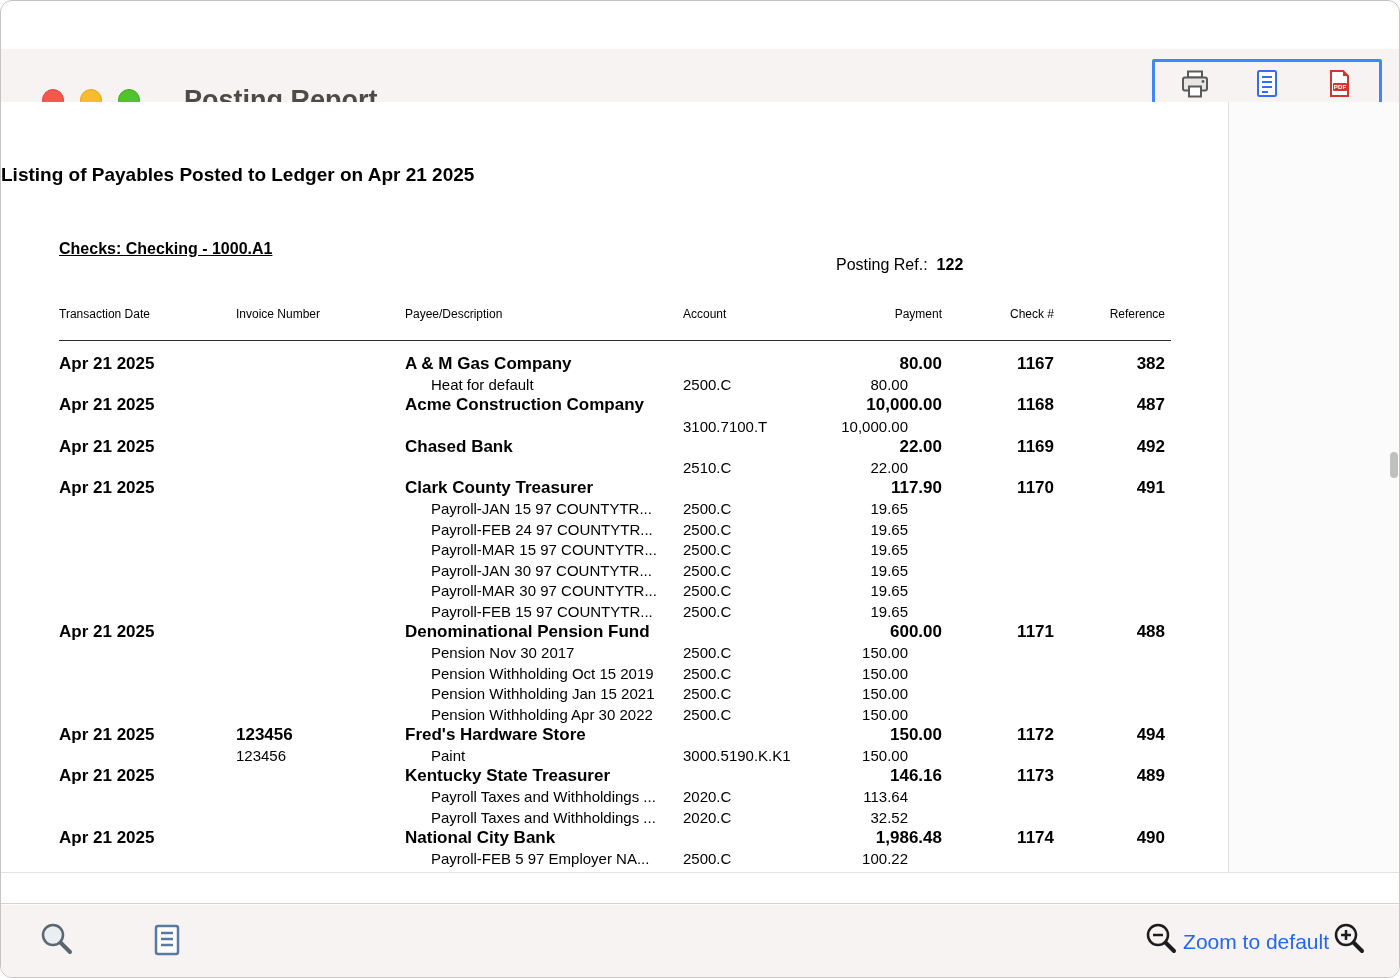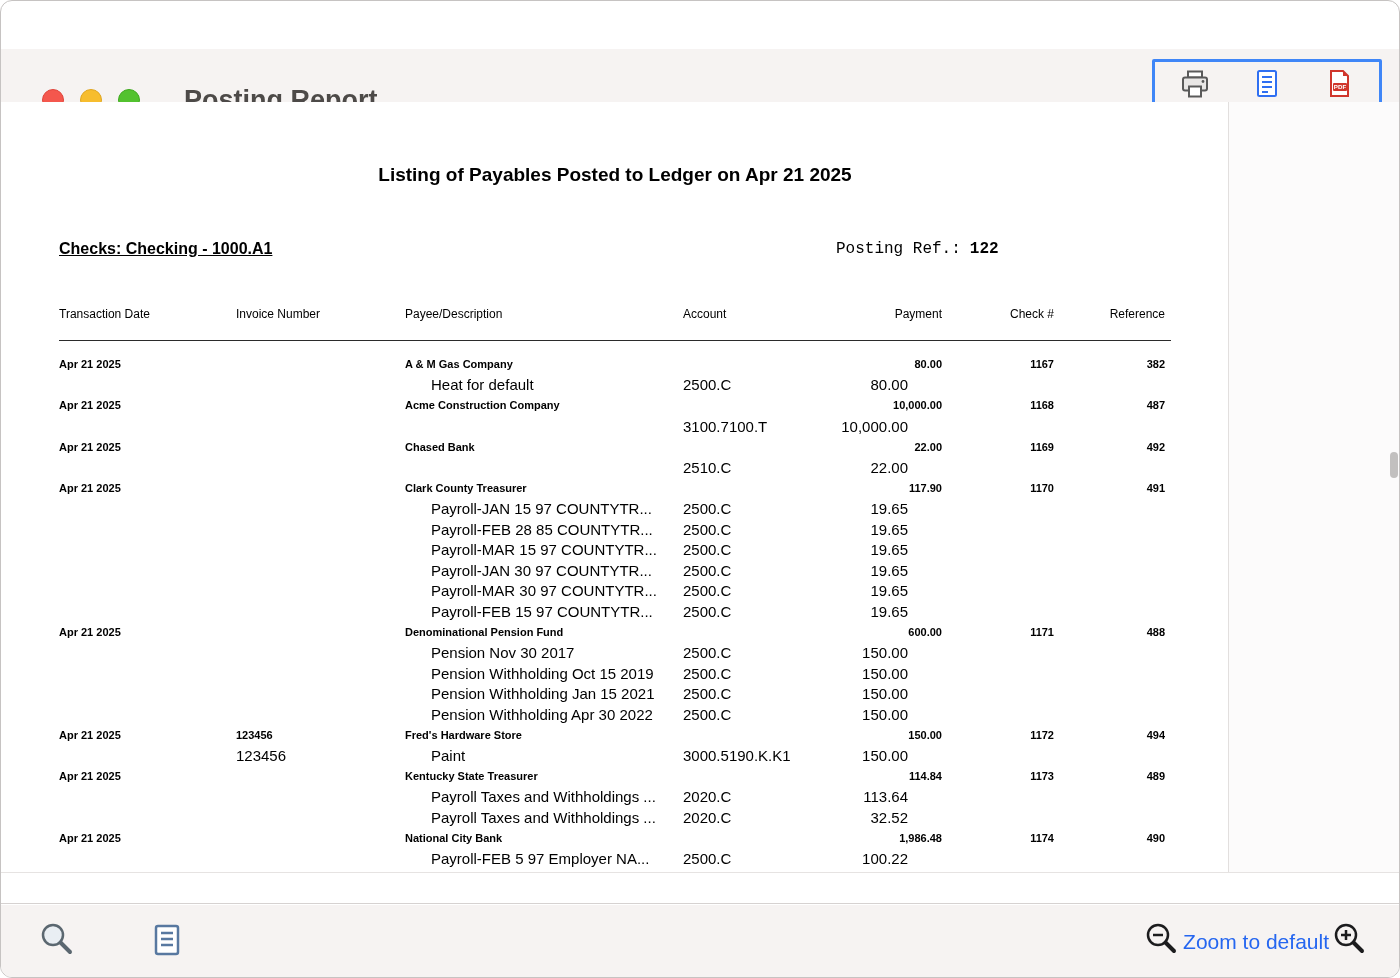--- a/index.html
+++ b/index.html
@@ -37,38 +37,38 @@
   .content {
     position:absolute; top:101px; left:0; width:1400px; height:770px;
     background:#fcfbfb; overflow:hidden;
   }
   .page {
     position:absolute; top:0; left:0; width:1228px; height:770px;
     background:#ffffff; border-right:1px solid #e2dfde; overflow:hidden;
   }
   .doc-title {
     position:absolute; top:62px; left:0; width:1228px;
-    text-align:center; font-size:19px; font-weight:bold; color:#000;
+    font-size:19px; font-weight:bold; color:#000;
   }
   .info-line { position:absolute; top:138px; left:58px; width:1106px; height:22px; font-size:16px; }
   .checks-label { font-weight:bold;text-decoration:underline; }
-  .posting-ref { position:absolute; left:777px; top:0;font-family:Liberation Mono, monospace; }
+  .posting-ref { position:absolute; left:777px; top:16px; }
   .posting-ref .val { font-weight:bold; margin-left:9px; }
   .rtable { position:absolute; top:205px; left:58px; width:1112px; }
   .thead {
     display:grid; grid-template-columns:177px 169px 278px 118px 141px 112px 111px;
     height:34px; align-items:start; font-size:12px; color:#000;
     border-bottom:1px solid #2b2b2b;
   }
   .tbody { padding-top:13px; }
   .row {
     display:grid; grid-template-columns:177px 169px 278px 118px 141px 112px 111px;
     height:20.6px; align-items:center; font-size:15px; color:#000;
   }
-  .row.main { font-size:11px; }
+  .row.main { font-size:17px; }
   .cell { white-space:nowrap; overflow:hidden; }
   .num { text-align:right; }
   .b { font-weight:bold; }
   .indent { padding-left:26px; }
   .detail-amt { padding-right:34px; }
   .vscroll-thumb {
     position:absolute; right:3px; top:350px; width:8px; height:26px;
     background:#c2c0bf; border-radius:4px;
   }
   
@@ -230,21 +230,21 @@
               <div class="cell "></div>
               <div class="cell indent">Payroll-JAN 15 97 COUNTYTR...</div>
               <div class="cell ">2500.C</div>
               <div class="cell num detail-amt">19.65</div>
               <div class="cell "></div>
               <div class="cell "></div>
             </div>
             <div class="row detail">
               <div class="cell "></div>
               <div class="cell "></div>
-              <div class="cell indent">Payroll-FEB 28 85 COUNTYTR...</div>
+              <div class="cell indent">Payroll-FEB 24 97 COUNTYTR...</div>
               <div class="cell ">2500.C</div>
               <div class="cell num detail-amt">19.65</div>
               <div class="cell "></div>
               <div class="cell "></div>
             </div>
             <div class="row detail">
               <div class="cell "></div>
               <div class="cell "></div>
               <div class="cell indent">Payroll-MAR 15 97 COUNTYTR...</div>
               <div class="cell ">2500.C</div>
@@ -340,21 +340,21 @@
               <div class="cell ">3000.5190.K.K1</div>
               <div class="cell num detail-amt">150.00</div>
               <div class="cell "></div>
               <div class="cell "></div>
             </div>
             <div class="row main">
               <div class="cell b">Apr 21 2025</div>
               <div class="cell b"></div>
               <div class="cell b">Kentucky State Treasurer</div>
               <div class="cell "></div>
-              <div class="cell b num">114.84</div>
+              <div class="cell b num">146.16</div>
               <div class="cell b num">1173</div>
               <div class="cell b num">489</div>
             </div>
             <div class="row detail">
               <div class="cell "></div>
               <div class="cell "></div>
               <div class="cell indent">Payroll Taxes and Withholdings ...</div>
               <div class="cell ">2020.C</div>
               <div class="cell num detail-amt">113.64</div>
               <div class="cell "></div>

